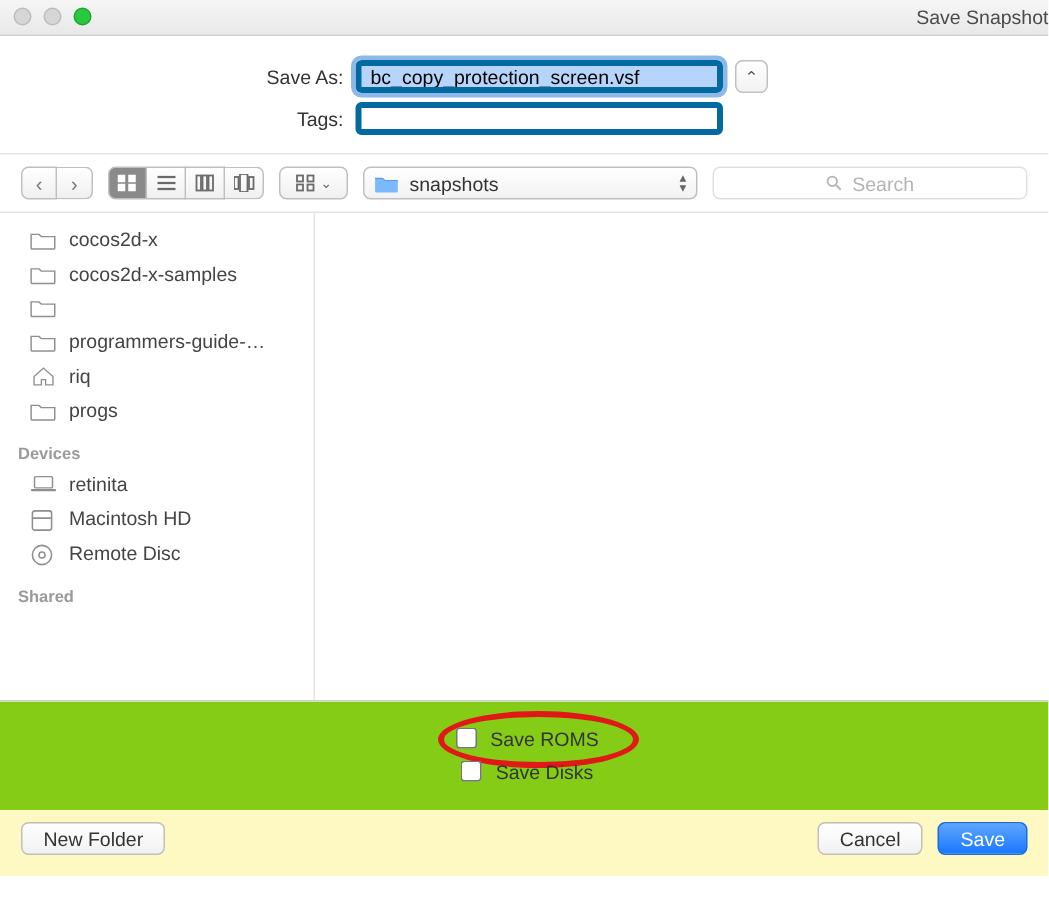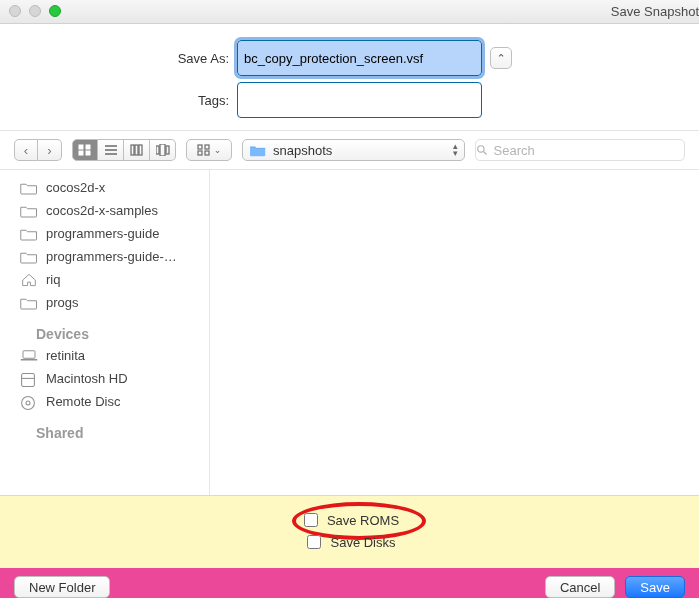--- a/index.html
+++ b/index.html
@@ -24,22 +24,22 @@
   }
   .tl { width:12px; height:12px; border-radius:50%; border:1px solid rgba(0,0,0,0.12); }
   .tl.close { background:#d6d6d6; border-color:#bcbcbc;}
   .tl.min  { background:#d6d6d6; border-color:#bcbcbc;}
   .tl.zoom { background:#28c840; border-color:#1aa82c;}
   .title { font-size:13px; color:#4a4a4a; }
   .form-area { padding:14px 0 10px 0; border-bottom:1px solid #e4e4e4;}
   .row { display:flex; align-items:center; margin:2px 12px; }
   .row .label { width:225px; text-align:right; padding-right:8px; color:#333; font-size:13px;}
   .text-input {
-    height:36px; width:245px;
-    border:1px solid #0369a1; border-radius:4px;
+    height:22px; width:245px;
+    border:4px solid #0369a1; border-radius:4px;
     padding:0 6px; font-size:13px;
     background:#fff;
   }
   .text-input.selected {
     outline:3px solid #8cb8ea;
     background:#b7d5fb;
   }
   .collapse-btn {
     margin-left:8px; width:22px; height:22px;
     border:1px solid #bfbfbf; border-radius:5px;
@@ -83,59 +83,58 @@
     display:flex; align-items:center; justify-content:space-between;
     padding:0 6px;
     text-align:right;
   }
   .location .fld { display:flex; align-items:center; gap:6px;}
   .folder-ico { width:18px; height:13px; }
   .arrows { font-size:9px; color:#666; line-height:7px; display:flex; flex-direction:column; align-items:center;}
   .search {
     flex:1; height:22px;
     border:1px solid #e0e0e0; border-radius:5px;
-    display:flex; align-items:center; justify-content:flex-start; gap:6px;
+    display:flex; align-items:center; justify-content:center; gap:6px;
     color:#b4b4b4; font-size:13px;
   }
   .browser {
     display:flex; height:325px;
   }
   .sidebar {
     width:210px; border-right:1px solid #e6e6e6;
     padding:6px 0 0 0; overflow:hidden;
   }
   .sb-heading {
-    font-size:14px; color:#9a9a9a; font-weight:600;
+    font-size:11px; color:#9a9a9a; font-weight:600;
     padding:12px 12px 2px 12px;
-    margin-left:24px;
   }
   .sb-item {
     display:flex; align-items:flex-end; gap:8px;
     padding:4px 12px 4px 20px; color:#444; font-size:13px;
     white-space:nowrap; overflow:hidden; text-overflow:ellipsis;
   }
   .sb-item .ico { width:18px; height:14px; flex:0 0 18px;}
   .content { flex:1; background:#fff; }
   .options {
-    background:#fef9c3;
+    background:#84cc16;
     border-top:1px solid #d8d8d8;
     padding:14px 0 16px 0;
     display:flex; flex-direction:column; align-items:center; gap:2px;
     position:relative;
   }
   .chk { display:flex; align-items:center; gap:6px; color:#333; position:relative; z-index:2;}
   .chk input { width:14px; height:14px; }
   .ellipse {
     position:absolute; width:134px; height:38px;
     border:4px solid #e21717; border-radius:50%;
     top:6px; left:50%; transform:translateX(-58px);
     z-index:1;
   }
   .footer {
-    background:#ec4899;
+    background:#fef9c3;
     padding:8px 14px 14px 14px;
     display:flex; align-items:center;
   }
   .btn {
     height:22px; padding:0 14px;
     border:1px solid #bfbfbf; border-radius:5px;
     background:linear-gradient(#ffffff,#f1f1f1);
     font-size:13px; color:#333;
   }
   .btn.primary {
@@ -254,21 +253,20 @@
         <div class="sb-item">
           <span class="ico"><svg viewBox="0 0 24 18" width="18" height="14">
               <path d="M1 4h7l2 2h12v10a1 1 0 0 1-1 1H2a1 1 0 0 1-1-1Z" fill="none" stroke="#8f8f8f" stroke-width="1.3"></path>
             </svg></span>
           <span>cocos2d-x-samples</span>
         </div>
         <div class="sb-item">
           <span class="ico"><svg viewBox="0 0 24 18" width="18" height="14">
               <path d="M1 4h7l2 2h12v10a1 1 0 0 1-1 1H2a1 1 0 0 1-1-1Z" fill="none" stroke="#8f8f8f" stroke-width="1.3"></path>
             </svg></span>
-          <span>programmers-guide</span>
         </div>
         <div class="sb-item">
           <span class="ico"><svg viewBox="0 0 24 18" width="18" height="14">
               <path d="M1 4h7l2 2h12v10a1 1 0 0 1-1 1H2a1 1 0 0 1-1-1Z" fill="none" stroke="#8f8f8f" stroke-width="1.3"></path>
             </svg></span>
           <span>programmers-guide-…</span>
         </div>
         <div class="sb-item">
           <span class="ico"><svg viewBox="0 0 24 20" width="18" height="14">
               <path d="M3 10 L12 2 L21 10 V18 H14 V13 H10 V18 H3 Z" fill="none" stroke="#8f8f8f" stroke-width="1.3"></path>

